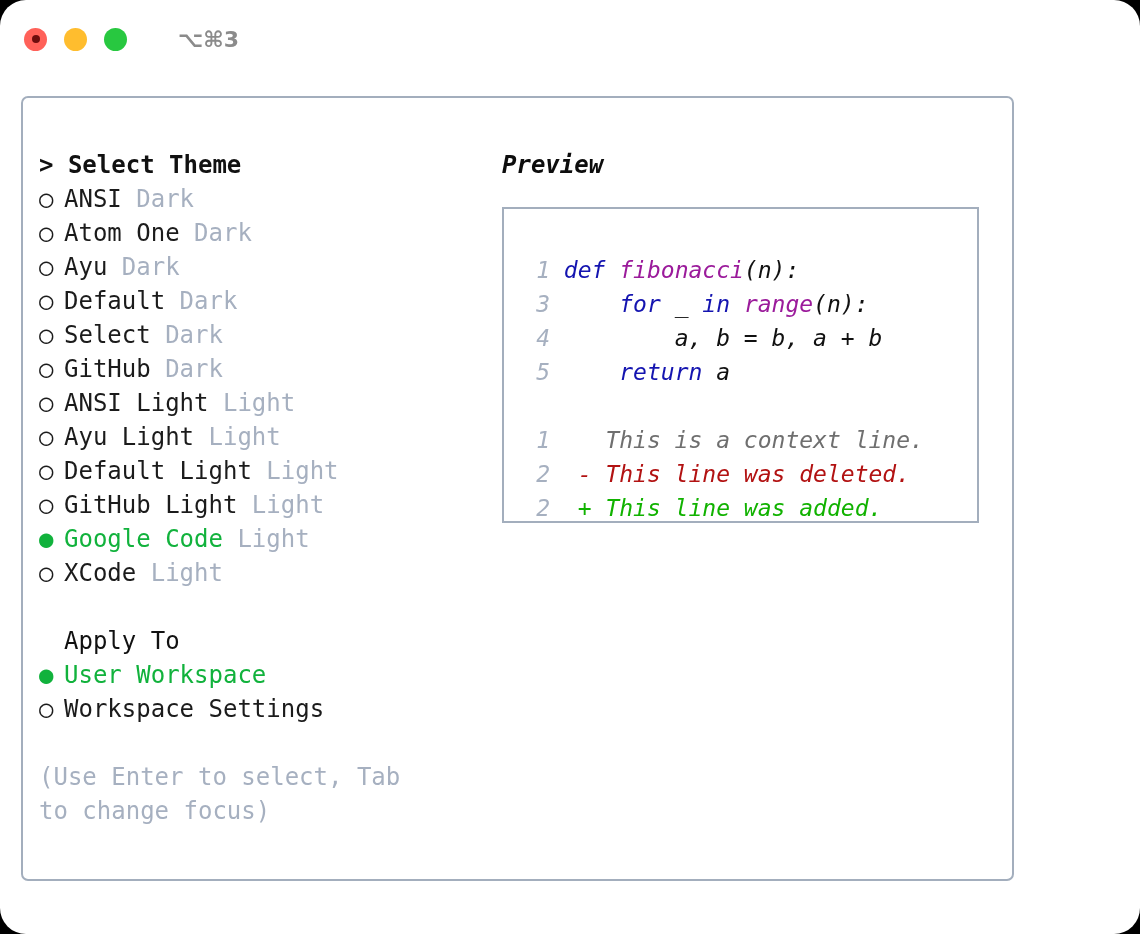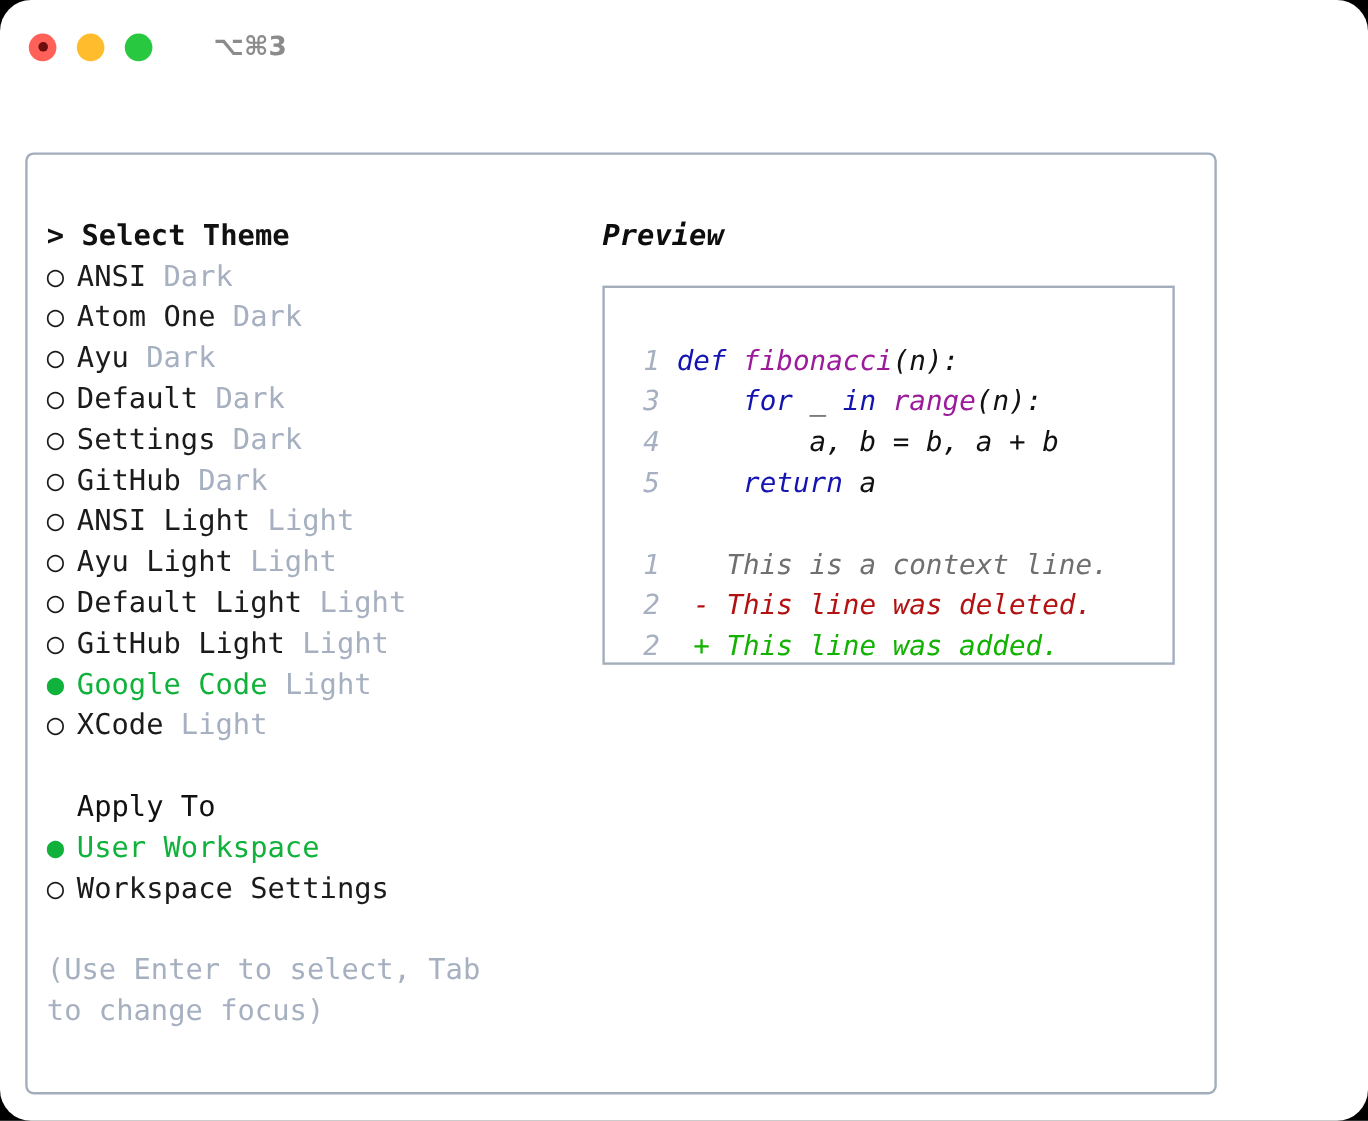--- a/index.html
+++ b/index.html
@@ -77,21 +77,20 @@
   .panel {
     position: absolute;
     left: 21px;
     top: 96px;
     width: 993px;
     height: 785px;
     border: 2px solid #a3aebd;
     border-radius: 7px;
     box-sizing: border-box;
     background: #ffffff;
-    margin-top: 31px;
   }
 
   
   .col-left {
     position: absolute;
     left: 16px;
     top: 50px;
     width: 450px;
   }
   .col-right {
@@ -200,21 +199,21 @@
 
     <div class="col-left">
 
       <div class="hdr"><span class="caret">&gt;</span><span> </span><span>Select Theme</span></div>
 
       <div id="theme-list">
           <div class="row"><span class="marker off">○</span><span class="name">ANSI</span><span class="suffix"> Dark</span></div>
           <div class="row"><span class="marker off">○</span><span class="name">Atom One</span><span class="suffix"> Dark</span></div>
           <div class="row"><span class="marker off">○</span><span class="name">Ayu</span><span class="suffix"> Dark</span></div>
           <div class="row"><span class="marker off">○</span><span class="name">Default</span><span class="suffix"> Dark</span></div>
-          <div class="row"><span class="marker off">○</span><span class="name">Settings</span><span class="suffix"> Dark</span></div>
+          <div class="row"><span class="marker off">○</span><span class="name">Select</span><span class="suffix"> Dark</span></div>
           <div class="row"><span class="marker off">○</span><span class="name">GitHub</span><span class="suffix"> Dark</span></div>
           <div class="row"><span class="marker off">○</span><span class="name">ANSI Light</span><span class="suffix"> Light</span></div>
           <div class="row"><span class="marker off">○</span><span class="name">Ayu Light</span><span class="suffix"> Light</span></div>
           <div class="row"><span class="marker off">○</span><span class="name">Default Light</span><span class="suffix"> Light</span></div>
           <div class="row"><span class="marker off">○</span><span class="name">GitHub Light</span><span class="suffix"> Light</span></div>
           <div class="row"><span class="marker on">●</span><span class="name sel">Google Code</span><span class="suffix"> Light</span></div>
           <div class="row"><span class="marker off">○</span><span class="name">XCode</span><span class="suffix"> Light</span></div>
         </div>
 
       <div class="spacer-block"></div>

